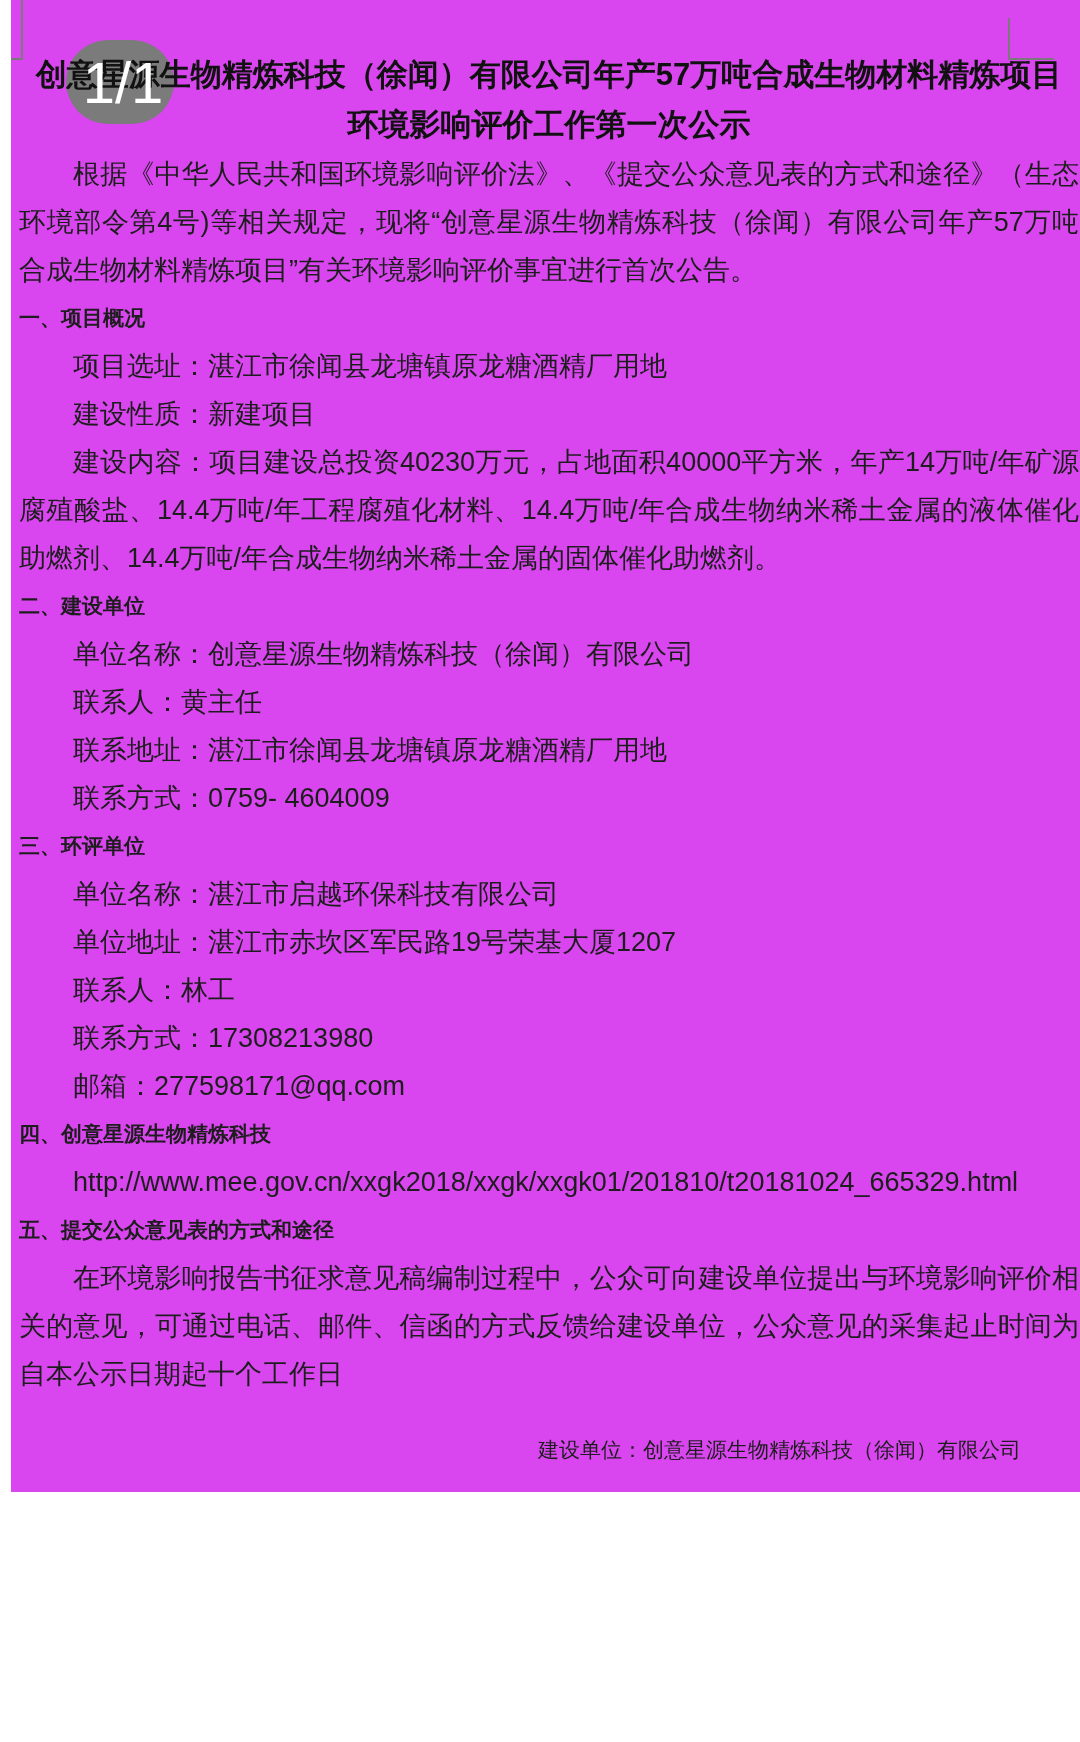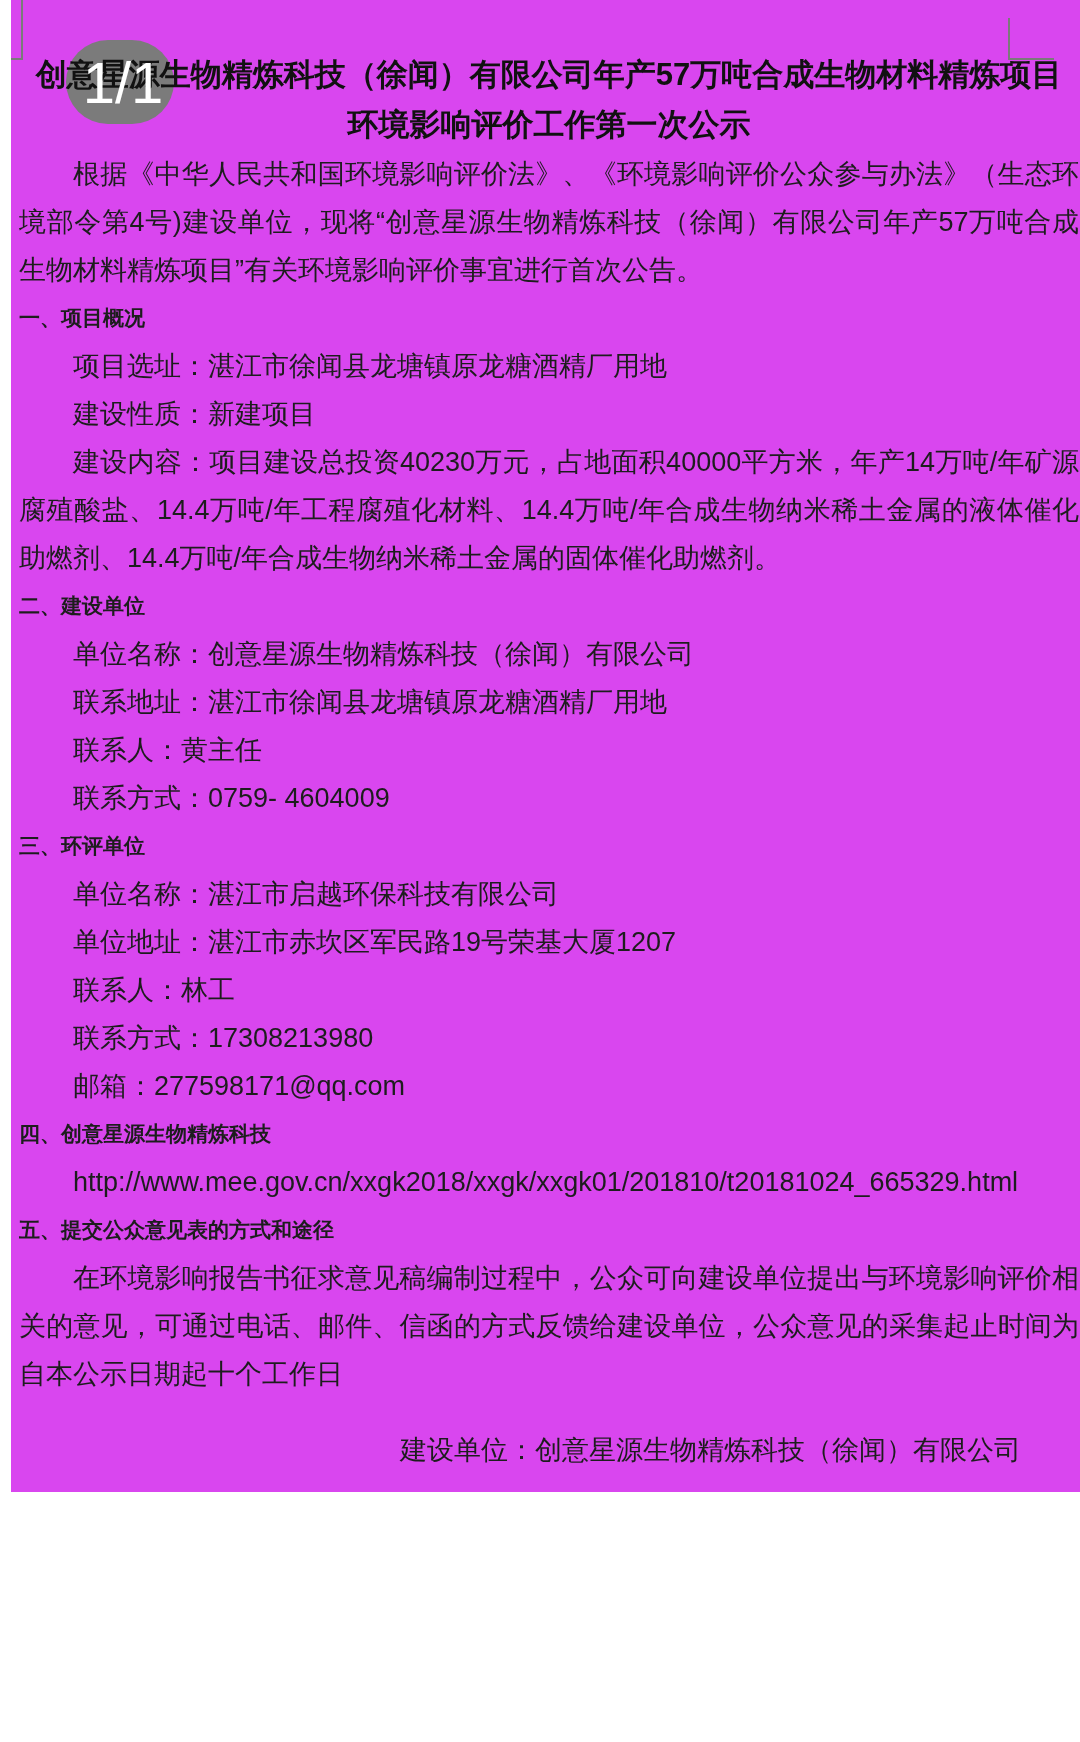--- a/index.html
+++ b/index.html
@@ -15,21 +15,21 @@
   
   .doc { position:relative; z-index:2; padding:50px 12px 0 8px; }
   .title-block { text-align:center; font-weight:bold; color:#111111; }
   .title-line { font-size:31px; line-height:50px; }
   .para {
     font-size:27px; line-height:48px;
     text-align:justify; text-indent:54px;
     margin:0; word-break:break-all;
   }
   .heading { font-size:21px; line-height:48px; font-weight:bold; margin:0; }
-  .footer { margin-top:28px; padding-right:58px; text-align:right; font-size:27px; line-height:48px; }
+  .footer { margin-top:28px; padding-right:58px; text-align:right; font-size:21px; line-height:48px; }
   .footer-line { margin:0; }
   .footer-date { line-height:52px; }
 
   
   .page-badge-bg {
     position:absolute; left:55px; top:40px; width:108px; height:84px;
     background:#7b7b7b; border-radius:42px; z-index:1;
   }
   .page-badge-label {
     position:absolute; left:58px; top:40px; width:108px; height:84px;
@@ -60,31 +60,31 @@
 
   <div class="page-badge-bg"></div>
 
   <div class="doc">
 
     <div class="title-block">
       <div class="title-line">创意星源生物精炼科技（徐闻）有限公司年产57万吨合成生物材料精炼项目</div>
       <div class="title-line">环境影响评价工作第一次公示</div>
     </div>
 
-    <p class="para">根据《中华人民共和国环境影响评价法》、《环境影响评价公众参与办法》（生态环境部令第4号)建设单位，现将“创意星源生物精炼科技（徐闻）有限公司年产57万吨合成生物材料精炼项目”有关环境影响评价事宜进行首次公告。</p>
+    <p class="para">根据《中华人民共和国环境影响评价法》、《提交公众意见表的方式和途径》（生态环境部令第4号)等相关规定，现将“创意星源生物精炼科技（徐闻）有限公司年产57万吨合成生物材料精炼项目”有关环境影响评价事宜进行首次公告。</p>
 
     <p class="heading">一、项目概况</p>
     <p class="para">项目选址：湛江市徐闻县龙塘镇原龙糖酒精厂用地</p>
     <p class="para">建设性质：新建项目</p>
     <p class="para">建设内容：项目建设总投资40230万元，占地面积40000平方米，年产14万吨/年矿源腐殖酸盐、14.4万吨/年工程腐殖化材料、14.4万吨/年合成生物纳米稀土金属的液体催化助燃剂、14.4万吨/年合成生物纳米稀土金属的固体催化助燃剂。</p>
 
     <p class="heading">二、建设单位</p>
     <p class="para">单位名称：创意星源生物精炼科技（徐闻）有限公司</p>
+    <p class="para">联系人：黄主任</p>
     <p class="para">联系地址：湛江市徐闻县龙塘镇原龙糖酒精厂用地</p>
-    <p class="para">联系人：黄主任</p>
     <p class="para">联系方式：0759- 4604009</p>
 
     <p class="heading">三、环评单位</p>
     <p class="para">单位名称：湛江市启越环保科技有限公司</p>
     <p class="para">单位地址：湛江市赤坎区军民路19号荣基大厦1207</p>
     <p class="para">联系人：林工</p>
     <p class="para">联系方式：17308213980</p>
     <p class="para">邮箱：277598171@qq.com</p>
 
     <p class="heading">四、创意星源生物精炼科技</p>

